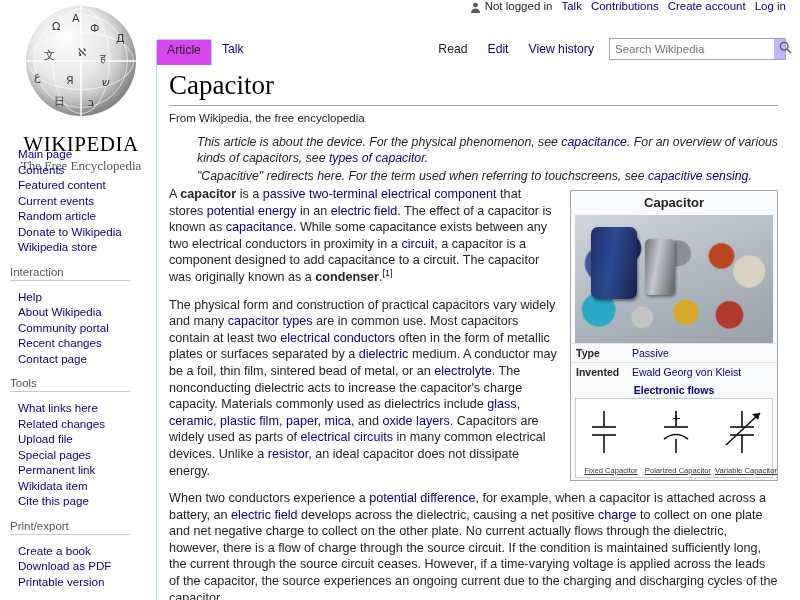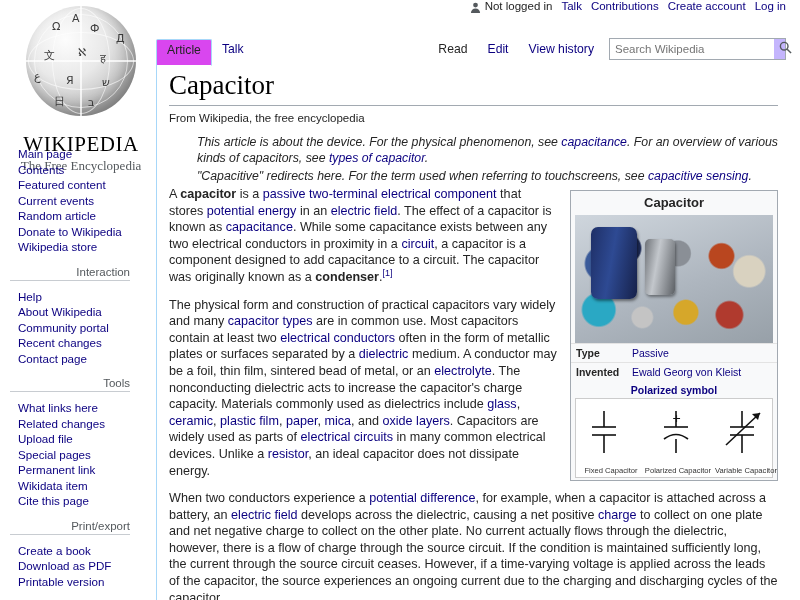--- a/index.html
+++ b/index.html
@@ -88,21 +88,21 @@
   }
 
   
   #sidebar {
     position: absolute; left: 0; top: 138px; width: 150px;
     font-size: 11.6px; padding-left: 10px;
   }
   #sidebar .portal { margin-bottom: 11px; }
   #sidebar .portal-title {
     color: #54595d; font-size: 11.5px; padding-bottom: 2px; margin-bottom: 1px;
-    border-bottom: 1px solid #c8ccd1; width: 120px; text-align: right;
+    border-bottom: 1px solid #c8ccd1; width: 120px;
   }
   #sidebar .portal.nomark .portal-title { border-bottom: none; height: 0; margin: 0; padding: 0;}
   #sidebar ul { list-style: none; margin: 8px; padding: 0; }
   #sidebar li { line-height: 15.5px; }
   #sidebar li a { color: #0b0080; }
 
   
   #content {
     position: absolute; left: 156px; top: 62px; right: 10px;
     border-left: 1px solid #a7d7f9;
@@ -159,21 +159,21 @@
     box-shadow: 1px 2px 3px rgba(0,0,0,.4);
   }
   .ib-row { display: flex; border-top: 1px solid #e3e3e3; padding: 3px 5px; }
   .ib-key { width: 56px; font-weight: bold; color: #252525; }
   .ib-val { flex: 1; color: #0b0080; }
   .ib-sym-head { text-align: center; font-weight: bold; color: #0b0080; padding: 3px 0 2px 0;}
   #ib-symbols {
     height: 80px; margin: 0 4px 2px 4px; background: #fff;
     position: relative; border: 1px solid #ccc;
   }
-  .symcap { position: absolute; bottom: 2px; font-size: 7.6px; color: #333; text-align:center; }
+  .symcap { position: absolute; bottom: 2px; font-size: 7.6px; color: #333; text-align:center;text-decoration:underline; }
   #ib-symbols svg { position: absolute; top: 6px; }
 
   .clearfix::after { content: ""; display: block; clear: both; }
 </style>
 </head>
 <body>
 
 <div id="personal-bar">
   <span class="plain">
     <span class="user-glyph">
@@ -305,21 +305,21 @@
       <div class="cap-cyl"></div>
     </div>
     <div class="ib-row">
       <div class="ib-key">Type</div>
       <div class="ib-val">Passive</div>
     </div>
     <div class="ib-row">
       <div class="ib-key">Invented</div>
       <div class="ib-val">Ewald Georg von Kleist</div>
     </div>
-    <div class="ib-sym-head">Polarized symbol</div>
+    <div class="ib-sym-head">Electronic flows</div>
     <div id="ib-symbols">
       <svg width="200" height="62" viewBox="0 0 200 62">
 
         <g stroke="#111" stroke-width="1.6" fill="none">
           <line x1="28" y1="6" x2="28" y2="22"></line>
           <line x1="16" y1="22" x2="40" y2="22"></line>
           <line x1="16" y1="30" x2="40" y2="30"></line>
           <line x1="28" y1="30" x2="28" y2="48"></line>
         </g>
 

